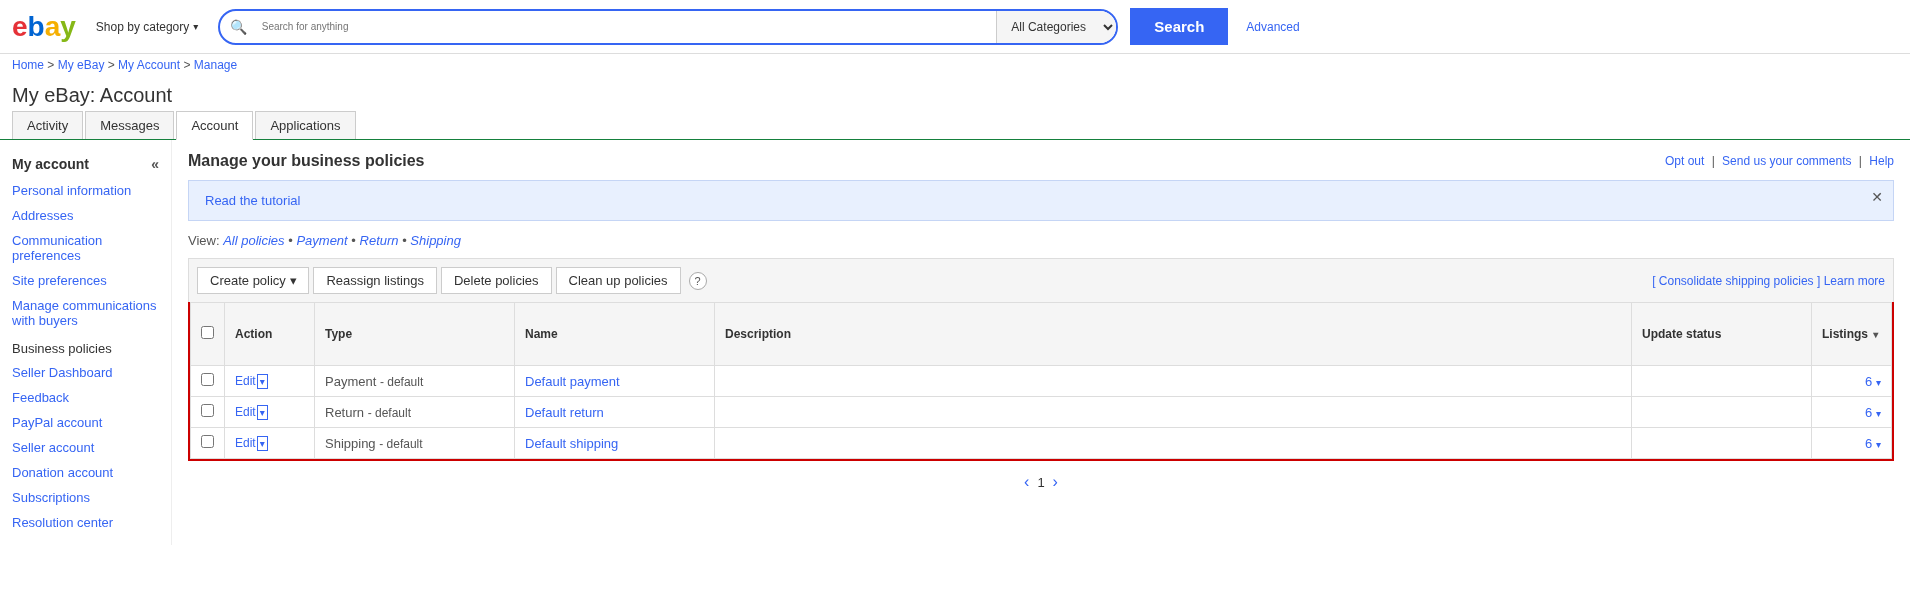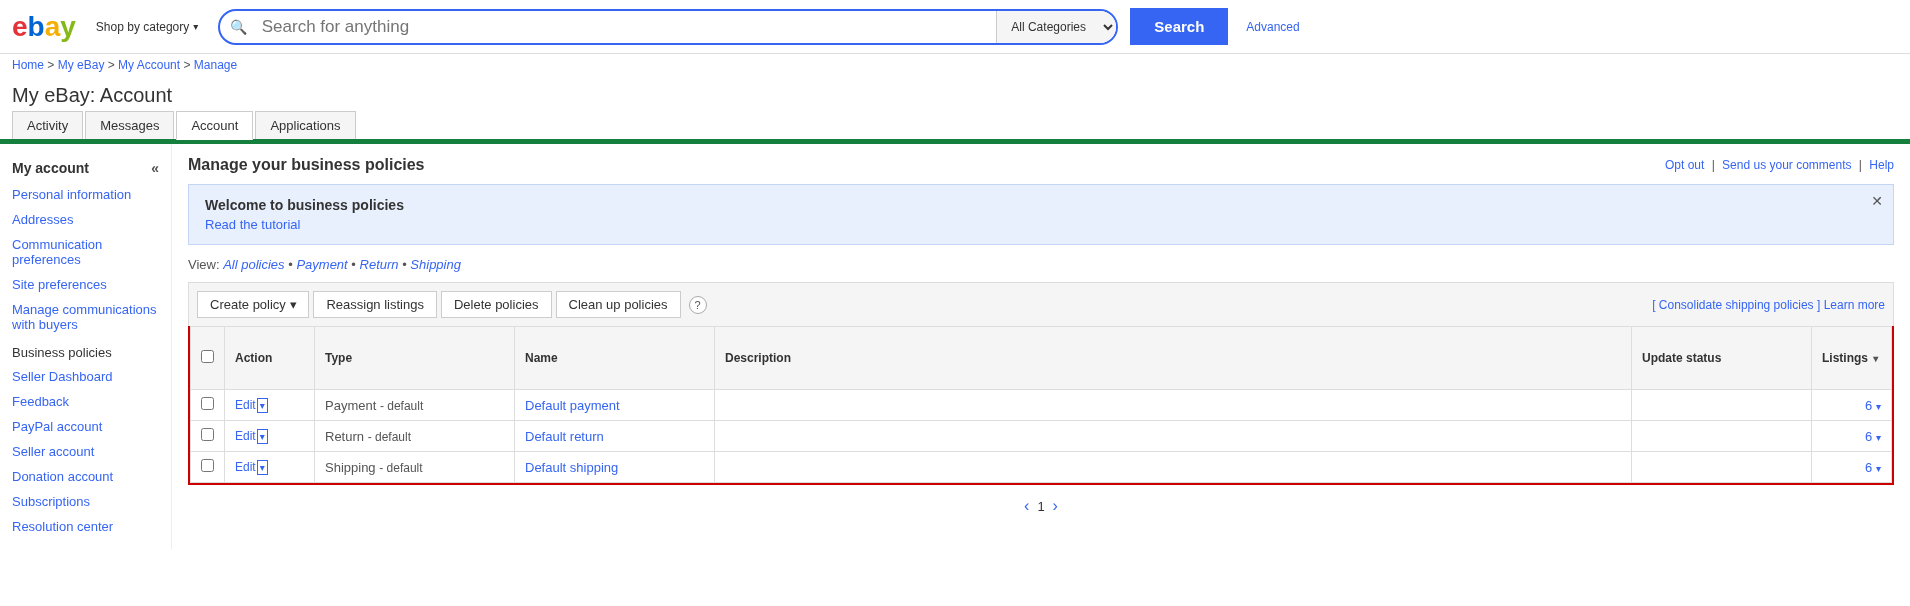--- a/index.html
+++ b/index.html
@@ -11,35 +11,35 @@
     .logo-e { color: #e53238; }
     .logo-b1 { color: #0064d2; }
     .logo-a { color: #f5af02; }
     .logo-y { color: #86b817; }
 
     .shop-by { display: flex; align-items: center; font-size: 12px; color: #333; cursor: pointer; white-space: nowrap; gap: 4px; margin-right: 8px; }
     .shop-by-arrow { font-size: 10px; }
 
     .search-bar { display: flex; flex: 1; border: 2px solid #3665f3; border-radius: 24px; overflow: hidden; align-items: center; max-width: 900px; }
     .search-icon-wrap { padding: 0 10px; color: #888; font-size: 14px; }
-    .search-input { flex: 1; border: none; outline: none; font-size: 17px; padding: 4px 4px; }
+    .search-input { flex: 1; border: none; outline: none; font-size: 10px; padding: 4px 4px; }
     .category-select { border: none; border-left: 1px solid #ccc; background: #f5f5f5; padding: 8px 10px; font-size: 12px; outline: none; cursor: pointer; color: #333; min-width: 120px; }
     .search-btn { background: #3665f3; color: #fff; border: none; padding: 10px 24px; font-size: 15px; font-weight: bold; cursor: pointer; white-space: nowrap; }
     .advanced-link { font-size: 12px; color: #3665f3; text-decoration: none; margin-left: 6px; white-space: nowrap; }
 
     
     .breadcrumb { padding: 4px 12px; font-size: 12px; color: #555; }
     .breadcrumb a { color: #3665f3; text-decoration: none; }
     .breadcrumb span { color: #555; }
 
     
     .page-title { font-size: 20px; font-weight: normal; padding: 8px 12px 4px; }
 
     
-    .tabs { display: flex; border-bottom: 5px solid #15803d; padding: 0 12px; gap: 0; }
+    .tabs { display: flex; border-bottom: 1px solid #15803d; padding: 0 12px; gap: 0; }
     .tab { padding: 6px 14px; border: 1px solid #ccc; border-bottom: none; background: #f5f5f5; cursor: pointer; font-size: 13px; margin-right: 2px; color: #333; }
     .tab.active { background: #fff; border-bottom: 1px solid #fff; margin-bottom: -1px; }
 
     
     .main-layout { display: flex; }
 
     
     .sidebar { width: 172px; min-width: 172px; border-right: 1px solid #eee; padding: 10px 0; }
     .sidebar-title { display: flex; justify-content: space-between; align-items: center; padding: 6px 12px 6px; font-weight: bold; font-size: 14px; }
     .sidebar-collapse { font-size: 14px; color: #555; cursor: pointer; }
@@ -180,21 +180,20 @@
       <div class="content-links">
         <a>Opt out</a>
         <span> | </span>
         <a>Send us your comments</a>
         <span> | </span>
         <a>Help</a>
       </div>
     </div>
 
     <div class="welcome-banner">
-      <div class="welcome-banner-title">Welcome to business policies</div>
       <a class="welcome-banner-link">Read the tutorial</a>
       <span class="welcome-banner-close">✕</span>
     </div>
 
     <div class="view-filter">
       <span class="view-label">View:</span>
       <a>All policies</a>
       <span> • </span>
       <a>Payment</a>
       <span> • </span>

